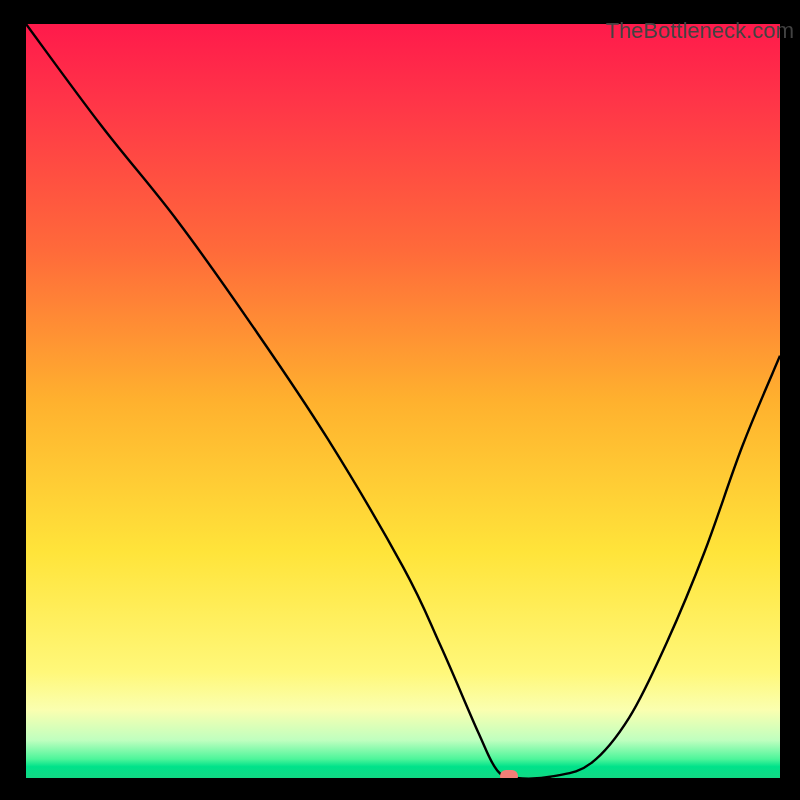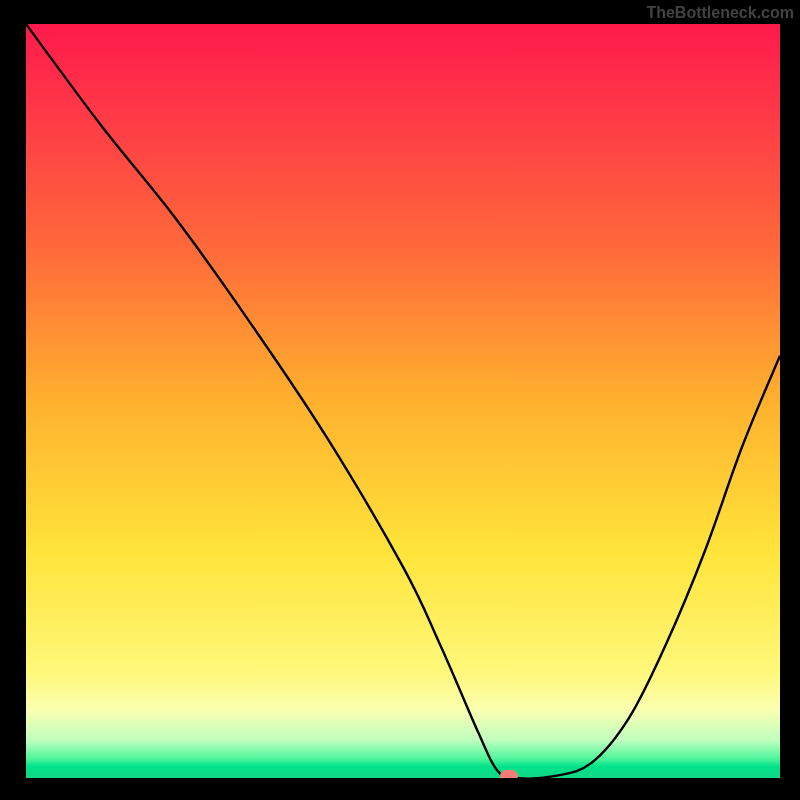--- a/index.html
+++ b/index.html
@@ -10,25 +10,25 @@
     background: #000;
     font-family: Arial, Helvetica, sans-serif;
   }
   .container {
     position: relative;
     width: 800px;
     height: 800px;
   }
   .watermark {
     position: absolute;
-    top: 4px;
+    top: 18px;
     right: 6px;
     color: #424242;
-    font-size: 16px;
-    font-weight: 700;
+    font-size: 22px;
+    font-weight: 400;
     z-index: 10;
   }
   .plot-area {
     position: absolute;
     left: 26px;
     top: 24px;
     width: 754px;
     height: 754px;
     overflow: hidden;
   }

